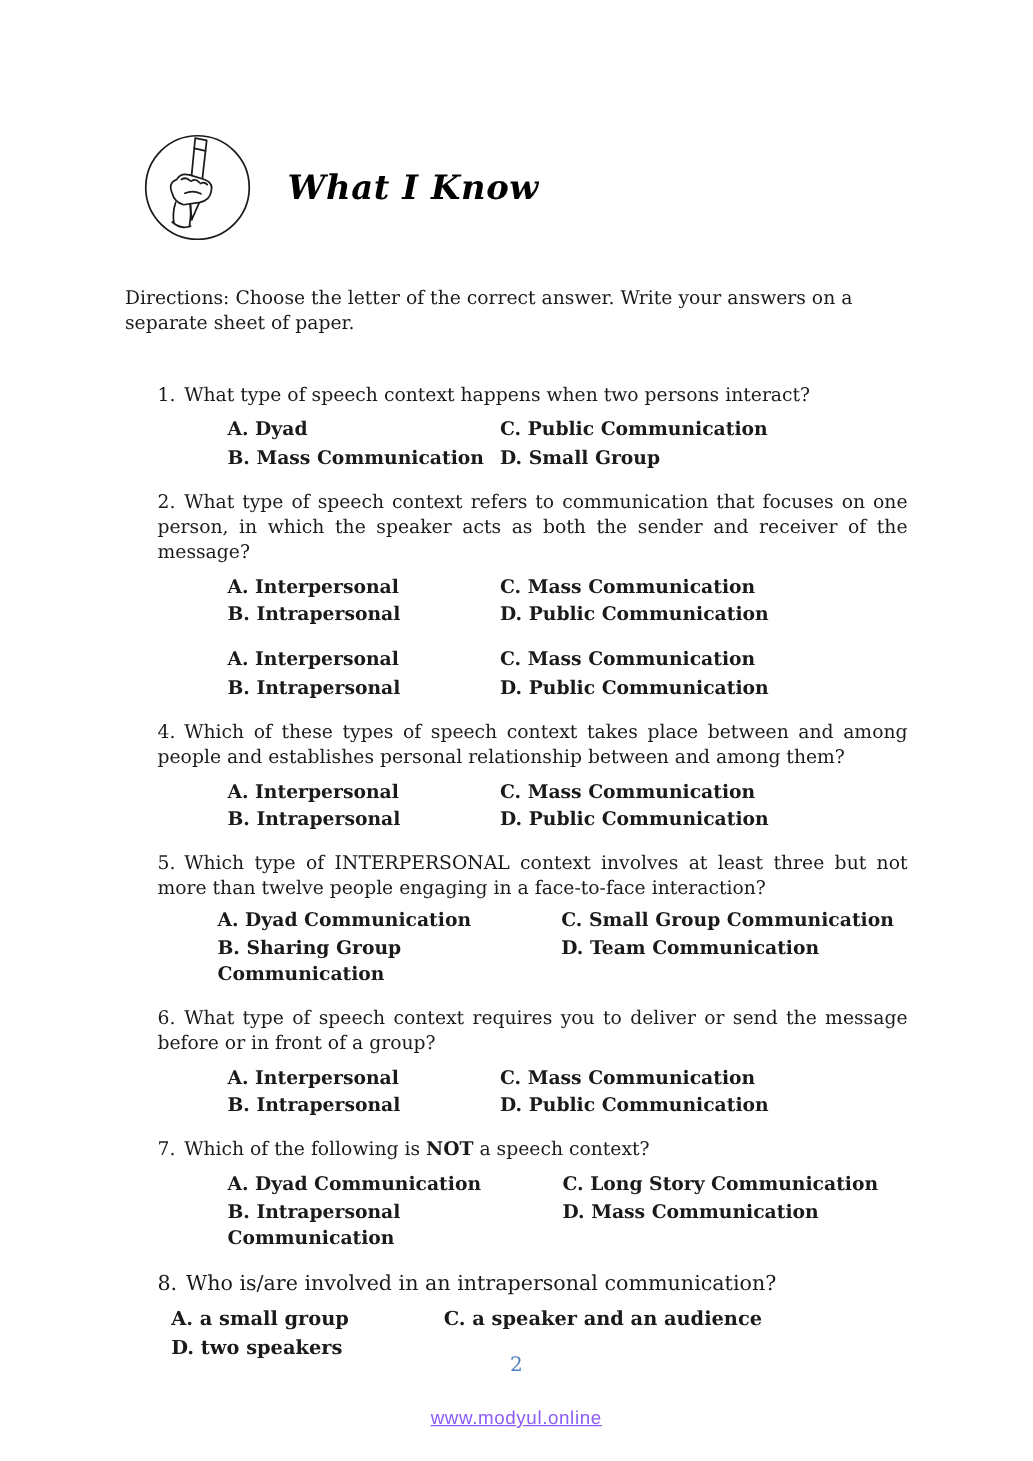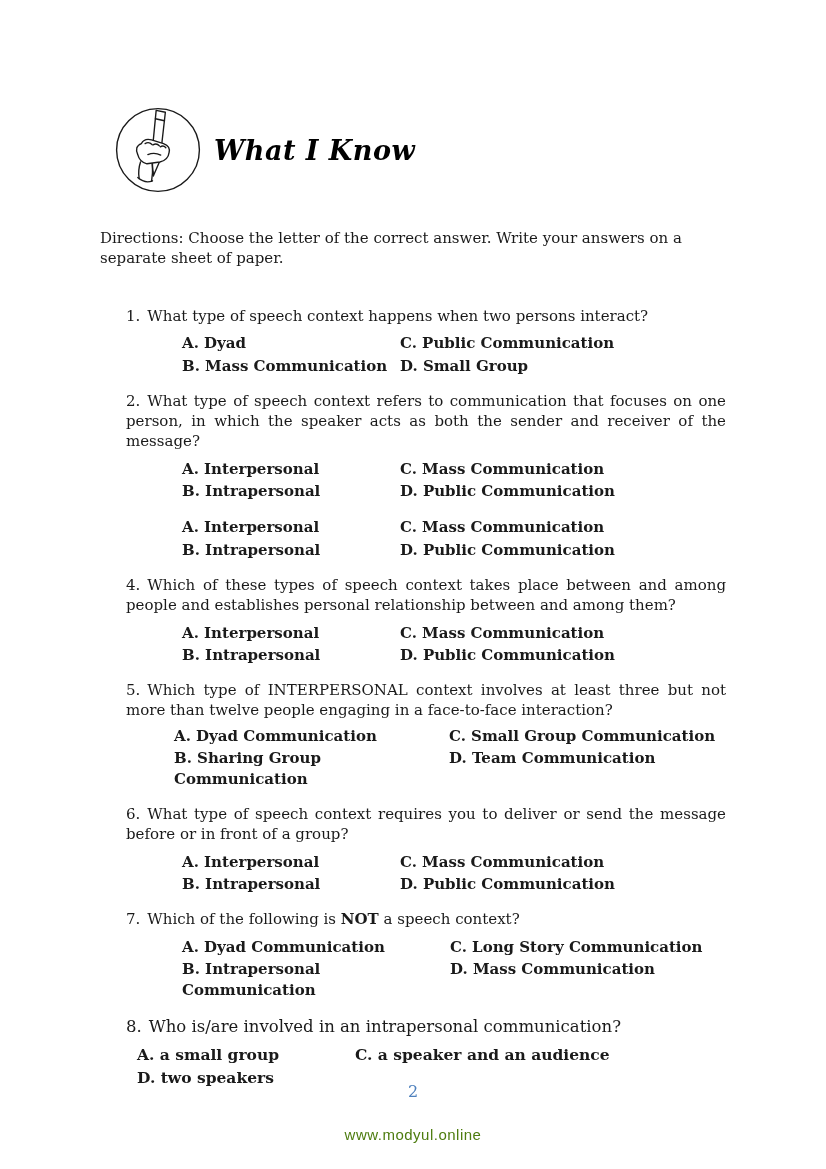--- a/index.html
+++ b/index.html
@@ -9,21 +9,21 @@
     height: 1169px;
     background: #ffffff;
     color: #1a1a1a;
     font-family: "DejaVu Serif", "Liberation Serif", serif;
     overflow: hidden;
     margin: 0 auto;
   }
   .content { padding: 104px 100px 0 100px; }
 
   
-  .header { display: flex; align-items: center; gap: 10px; margin-left: 12px; }
+  .header { display: flex; align-items: center; gap: 26px; margin-left: 12px; }
   .icon-wrap { width: 92px; height: 92px; flex: 0 0 auto; }
   .icon-wrap svg { width: 100%; height: 100%; }
   .page-title {
     font-size: 27px;
     font-weight: bold;
     font-style: italic;
     letter-spacing: 0.5px;
     color: #000;
   }
 
@@ -177,14 +177,14 @@
       <div class="options">
         <span>A. a small group</span>
         <span>C. a speaker and an audience</span>
         <span>D. two speakers</span>
       </div>
     </div>
 
   </div>
 
   <div class="page-number" style="color: rgb(79, 129, 189);">2</div>
-  <div class="watermark" style="color: #4d7c0f;">www.modyul.online</div>
+  <div class="watermark" style="color: #8b5cf6; text-decoration: underline;">www.modyul.online</div>
 </div>
 
 </body></html>

